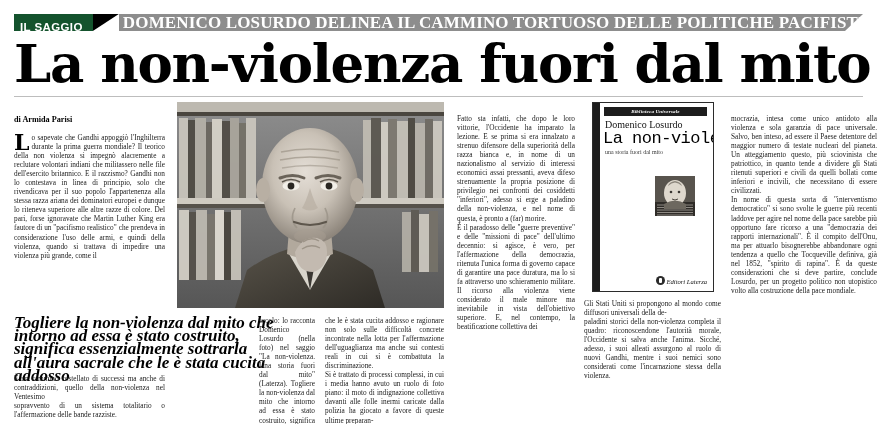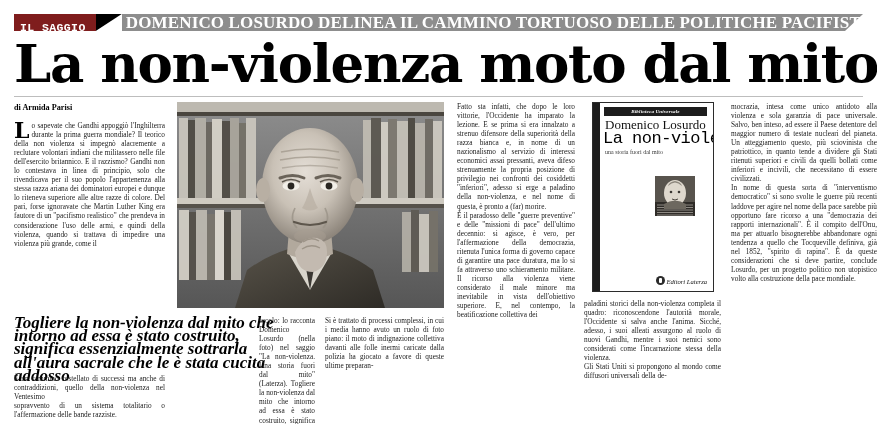--- a/index.html
+++ b/index.html
@@ -26,23 +26,23 @@
   
   .kicker-bar {
     position: relative;
     margin-top: 14px;
     height: 17px;
     display: flex;
     align-items: stretch;
     overflow: hidden;
   }
   .kicker-tag {
-    background: #7f1d1d;
+    background: #14532d;
     color: #ffffff;
-    font-family: Liberation Mono, monospace;
+    font-family: Liberation Sans, sans-serif;
     font-weight: bold;
     font-size: 11.5px;
     letter-spacing: 0.4px;
     line-height: 17px;
     padding: 5px 10px 0 6px;
     white-space: nowrap;
   }
   .kicker-wedge-black {
     width: 26px;
     background: #000000;
@@ -90,21 +90,21 @@
 
   
   .content {
     position: relative;
     margin-top: 5px;
     height: 320px;
   }
 
   .col {
     position: absolute;
-    top: 0;
+    top: 12px;
     font-size: 7.3px;
     line-height: 9.05px;
     text-align: justify;
     text-justify: inter-word;
     hyphens: auto;
     color: #1a1a1a;
   }
   .col p {
     margin: 0;
     text-indent: 0;
@@ -244,21 +244,21 @@
     line-height: 9px;
     text-align: center;
     letter-spacing: 0.2px;
     overflow: hidden;
   }
   .book-author {
     position: absolute;
     left: 12px;
     top: 17px;
     right: 14px;
-    font-size: 13px;
+    font-size: 10px;
     line-height: 10px;
     color: #111111;
     white-space: nowrap;
   }
   .book-title {
     position: absolute;
     left: 10px;
     top: 27px;
     right: 0px;
     font-size: 17px;
@@ -324,21 +324,21 @@
 <body>
 
 <div class="page">
 
   <div class="kicker-bar">
     <div class="kicker-tag">IL SAGGIO</div>
     <div class="kicker-wedge-black"></div>
     <div class="kicker-strap">DOMENICO LOSURDO DELINEA IL CAMMINO TORTUOSO DELLE POLITICHE PACIFISTE NEL NOVECENTO</div>
   </div>
 
-  <h1 class="headline">La non-violenza moto dal mito</h1>
+  <h1 class="headline">La non-violenza fuori dal mito</h1>
 
   <div class="rule-top"></div>
 
   <div class="content">
 
     <div class="col" id="col1">
       <div class="byline">di Armida Parisi</div>
       <p class="dropcap-para"><span class="dropcap">L</span><span>o sapevate che Gandhi appoggiò l'Inghilterra durante la prima guerra mondiale? Il teorico della non violenza si impegnò alacremente a reclutare volontari indiani che militassero nelle file dell'esercito britannico. E il razzismo? Gandhi non lo contestava in linea di principio, solo che rivendicava per il suo popolo l'appartenenza alla stessa razza ariana dei dominatori europei e dunque lo riteneva superiore alle altre razze di colore. Del pari, forse ignoravate che Martin Luther King era fautore di un "pacifismo realistico" che prendeva in considerazione l'uso delle armi, e quindi della violenza, quando si trattava di impedire una violenza più grande, come il</span></p>
     </div>
 
@@ -444,20 +444,21 @@
     <div class="col1-lower">
       <p>È un cammino costellato di successi ma anche di contraddizioni, quello della non-violenza nel Ventesimo</p>
         <p>sopravvento di un sistema totalitario o l'affermazione delle bande razziste.</p>
     </div>
 
     <div class="col2-narrow">
       <p>secolo: lo racconta Domenico Losurdo (nella foto) nel saggio "La non-violenza. Una storia fuori dal mito" (Laterza). Togliere la non-violenza dal mito che intorno ad essa è stato costruito, significa essenzialmente sottrarla all'aura sacrale</p>
     </div>
 
     <div class="col2-wide">
+      <p>che le è stata cucita addosso e ragionare non solo sulle difficoltà concrete incontrate nella lotta per l'affermazione dell'uguaglianza ma anche sui contesti reali in cui si è combattuta la discriminazione.</p>
         <p>Si è trattato di processi complessi, in cui i media hanno avuto un ruolo di foto piano: il moto di indignazione collettiva davanti alle folle inermi caricate dalla polizia ha giocato a favore di queste ultime preparan-</p>
     </div>
 
     <div class="col" id="col3">
         <p>Fatto sta infatti, che dopo le loro vittorie, l'Occidente ha imparato la lezione. E se prima si era innalzato a strenuo difensore della superiorità della razza bianca e, in nome di un nazionalismo al servizio di interessi economici assai pressanti, aveva difeso strenuamente la propria posizione di privilegio nei confronti dei cosiddetti "inferiori", adesso si erge a paladino della non-violenza, e nel nome di questa, è pronto a (far) morire.</p>
         <p>È il paradosso delle "guerre preventive" e delle "missioni di pace" dell'ultimo decennio: si agisce, è vero, per l'affermazione della democrazia, ritenuta l'unica forma di governo capace di garantire una pace duratura, ma lo si fa attraverso uno schieramento militare. Il ricorso alla violenza viene considerato il male minore ma inevitabile in vista dell'obiettivo superiore. E, nel contempo, la beatificazione collettiva dei</p>
     </div>
 
     <div class="bookwrap">
       <div class="bookcover">
@@ -483,22 +484,22 @@
             <circle cx="24" cy="16" r="1.3" fill="#3a3732"></circle>
             <path d="M17 23 Q20 25 23 23" stroke="#4a463f" stroke-width="1" fill="none"></path>
             <path d="M9 28 Q20 21 31 28 L31 33 L9 33 Z" fill="#6d685f"></path>
           </svg>
         </div>
         <div class="book-pub"><span class="book-pub-mark"></span><span>Editori Laterza</span></div>
       </div>
     </div>
 
     <div class="col" id="col4" style="top:197px;">
-      <p>paladini storici della non-violenza completa il quadro: riconoscendone l'autorità morale, l'Occidente si salva anche l'anima. Sicché, adesso, i suoi alleati assurgono al ruolo di nuovi Gandhi, mentre i suoi nemici sono considerati come l'incarnazione stessa della violenza.</p>
-        <p>Gli Stati Uniti si propongono al mondo come diffusori universali della de-</p>
+      <p>Gli Stati Uniti si propongono al mondo come diffusori universali della de-</p>
+        <p>paladini storici della non-violenza completa il quadro: riconoscendone l'autorità morale, l'Occidente si salva anche l'anima. Sicché, adesso, i suoi alleati assurgono al ruolo di nuovi Gandhi, mentre i suoi nemici sono considerati come l'incarnazione stessa della violenza.</p>
     </div>
 
     <div class="col" id="col5">
       <p>mocrazia, intesa come unico antidoto alla violenza e sola garanzia di pace universale. Salvo, ben inteso, ad essere il Paese detentore del maggior numero di testate nucleari del pianeta. Un atteggiamento questo, più sciovinista che patriottico, in quanto tende a dividere gli Stati ritenuti superiori e civili da quelli bollati come inferiori e incivili, che necessitano di essere civilizzati.</p>
         <p>In nome di questa sorta di "interventismo democratico" si sono svolte le guerre più recenti laddove per agire nel nome della pace sarebbe più opportuno fare ricorso a una "democrazia dei rapporti internazionali". È il compito dell'Onu, ma per attuarlo bisognerebbe abbandonare ogni tendenza a quello che Tocqueville definiva, già nel 1852, "spirito di rapina". È da queste considerazioni che si deve partire, conclude Losurdo, per un progetto politico non utopistico volto alla costruzione della pace mondiale.</p>
     </div>
 
   </div>
 </div>
 

